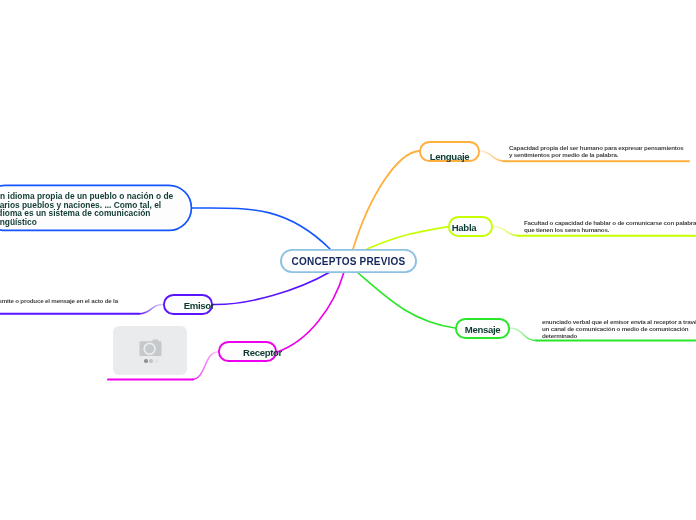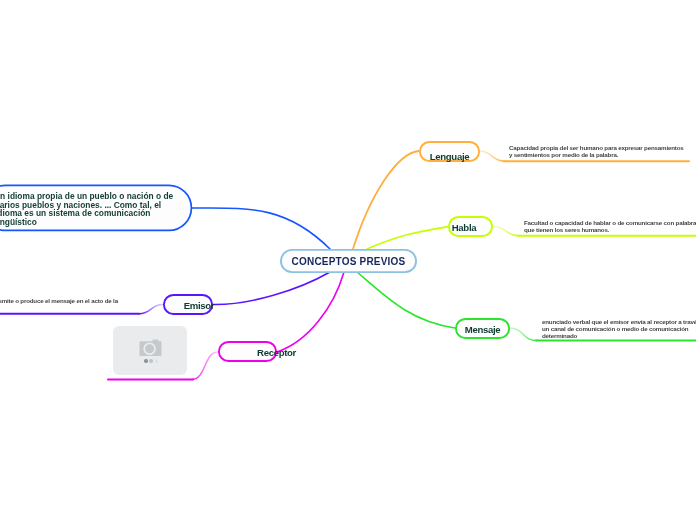--- a/index.html
+++ b/index.html
@@ -107,21 +107,21 @@
   <div class="node topic" style="left:455px;top:322px;width:55px;height:14px;">
     <span class="lbl">Mensaje</span>
   </div>
   <div class="desc" style="left:542px;top:318px;width:168px;">enunciado verbal que el emisor envía al receptor a través de un canal de comunicación o medio de comunicación determinado</div>
 
   <div class="node topic" style="left:163px;top:295px;width:72px;height:20px;">
     <span class="lbl">Emisor</span>
   </div>
   <div class="desc" style="left:-64px;top:297px;width:182px;">Es la persona que transmite o produce el mensaje en el acto de la comunicación</div>
 
-  <div class="node topic" style="left:232px;top:342px;width:59px;height:20px;padding-left:30px;">
+  <div class="node topic" style="left:218px;top:342px;width:59px;height:20px;padding-left:30px;">
     <span class="lbl">Receptor</span>
   </div>
   <div class="imgph" style="left:113px;top:326px;width:74px;height:49px;">
     <svg class="camicon" viewBox="0 0 23 18" width="23" height="18" style="position:absolute;left:26px;top:13px;">
       <path d="M13.6,0.6 L19.4,0.6 L19.4,2.3 L21.6,2.3 A0.9,0.9 0 0 1 22.5,3.2 L22.5,16.1 A0.9,0.9 0 0 1 21.6,17 L1.4,17 A0.9,0.9 0 0 1 0.5,16.1 L0.5,3.2 A0.9,0.9 0 0 1 1.4,2.3 L13.6,2.3 Z" fill="#c6c9cb"></path>
       <circle cx="10.6" cy="9.7" r="5.4" fill="none" stroke="#e9ebed" stroke-width="1.8"></circle>
     </svg>
     <div class="dots" style="position:absolute;left:31px;top:33px;">
       <i></i><i></i><i></i>
     </div>

